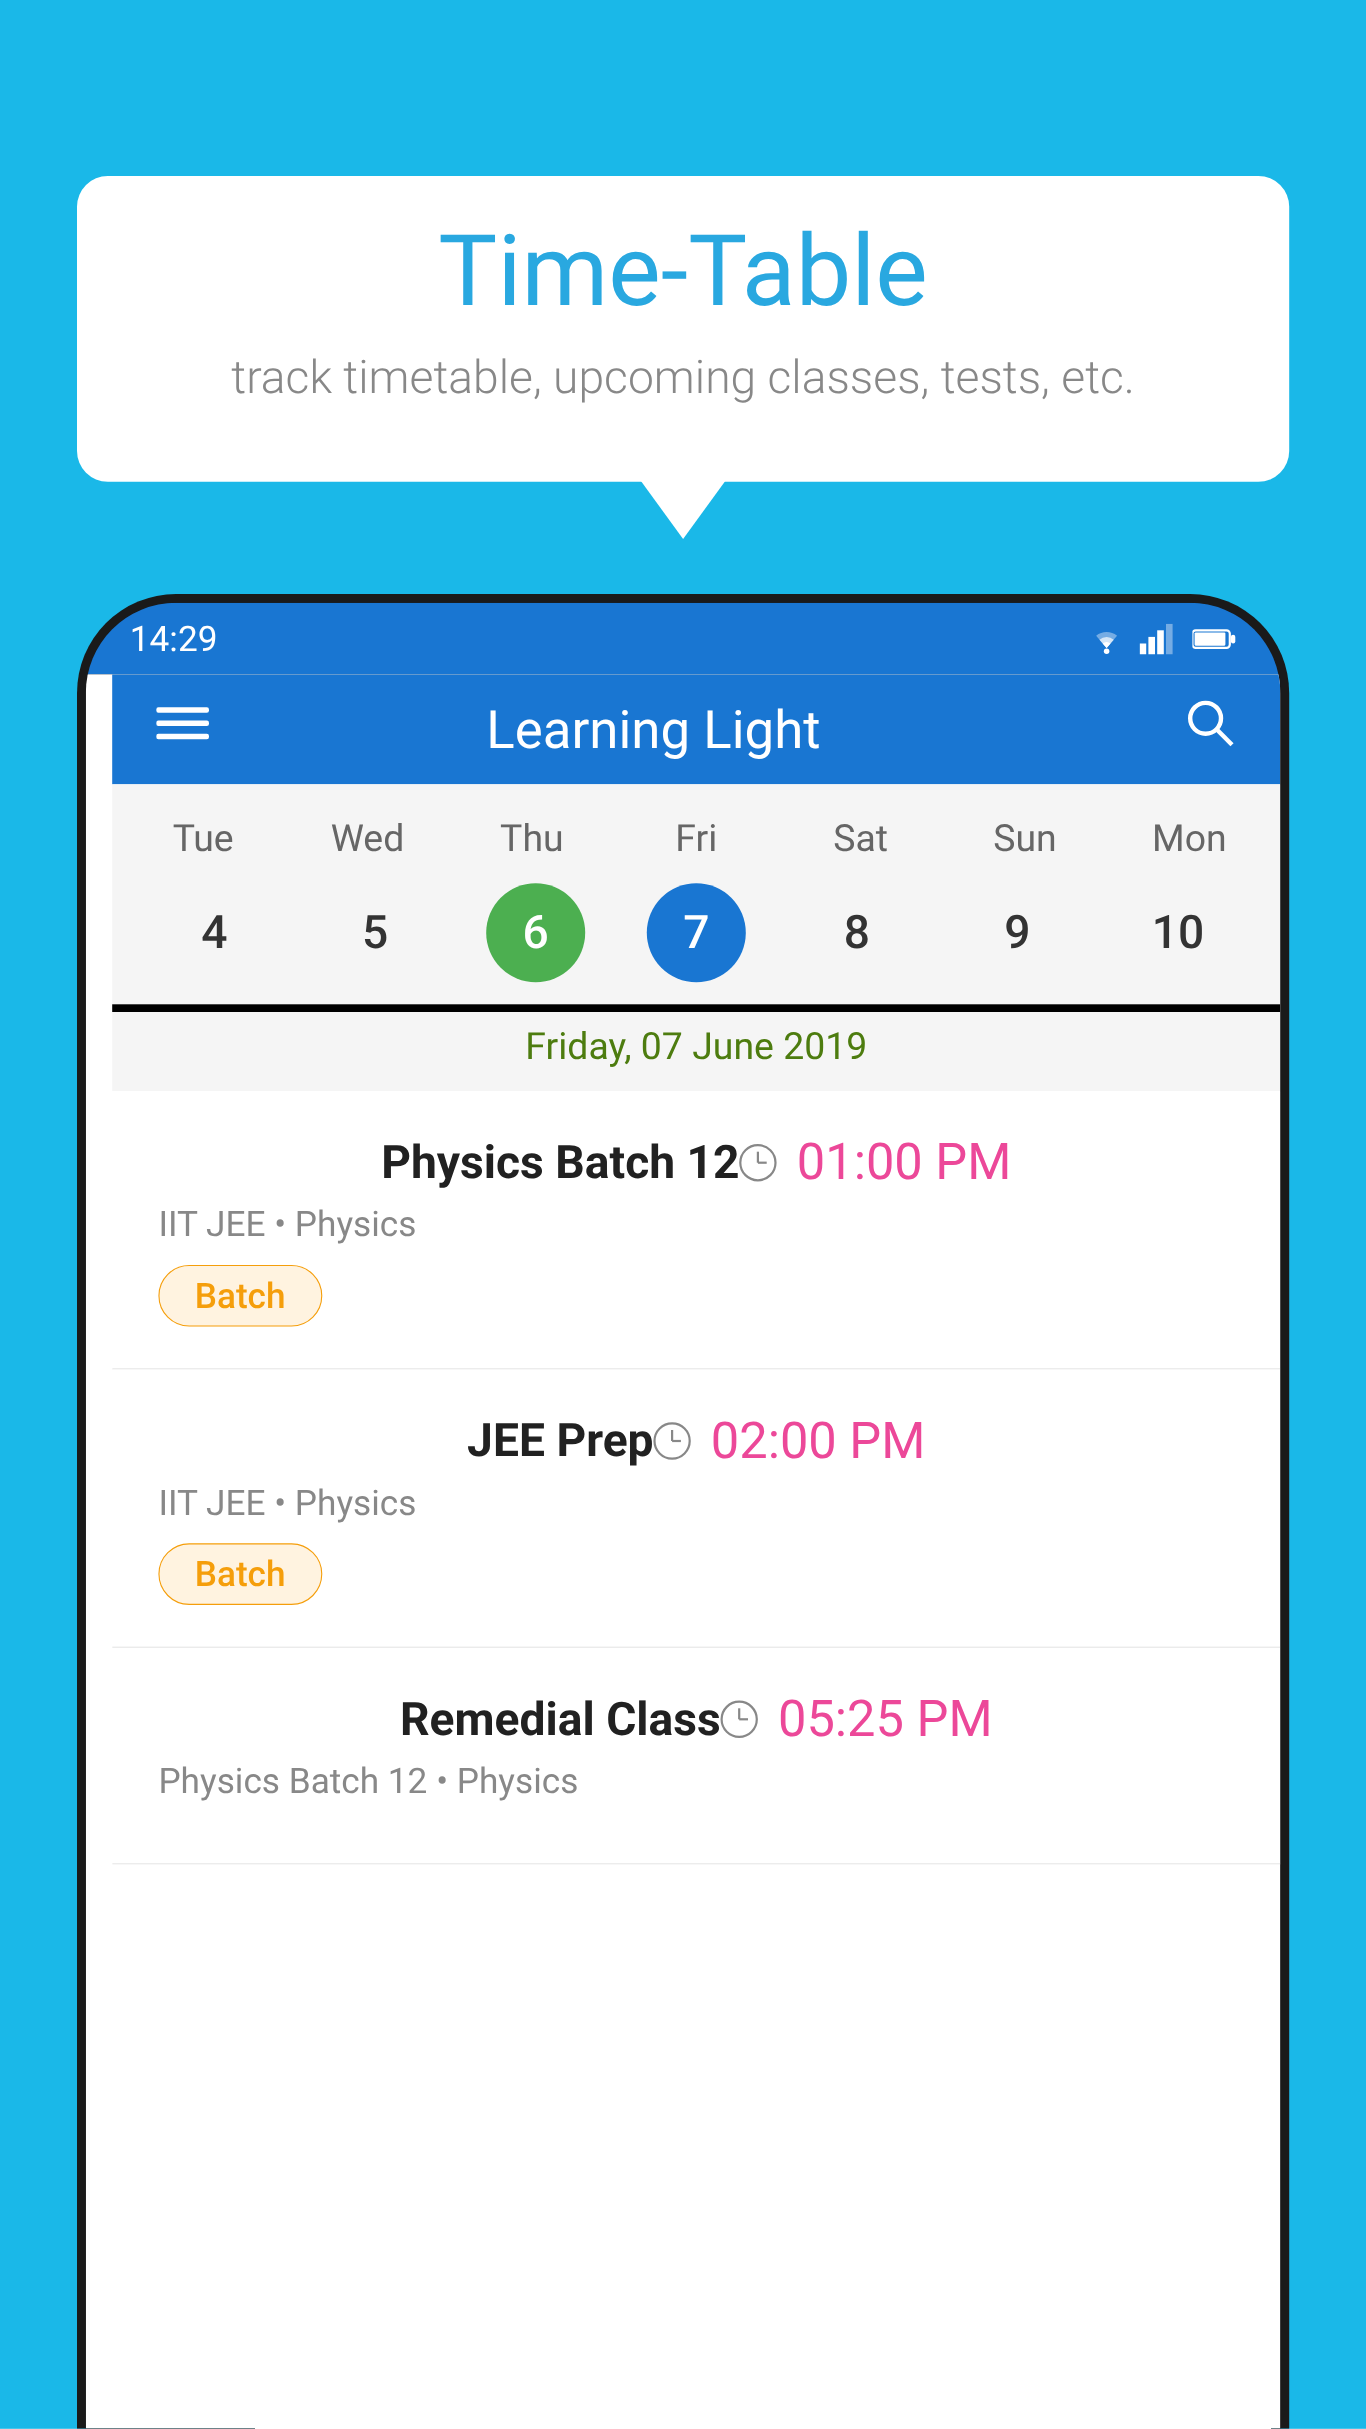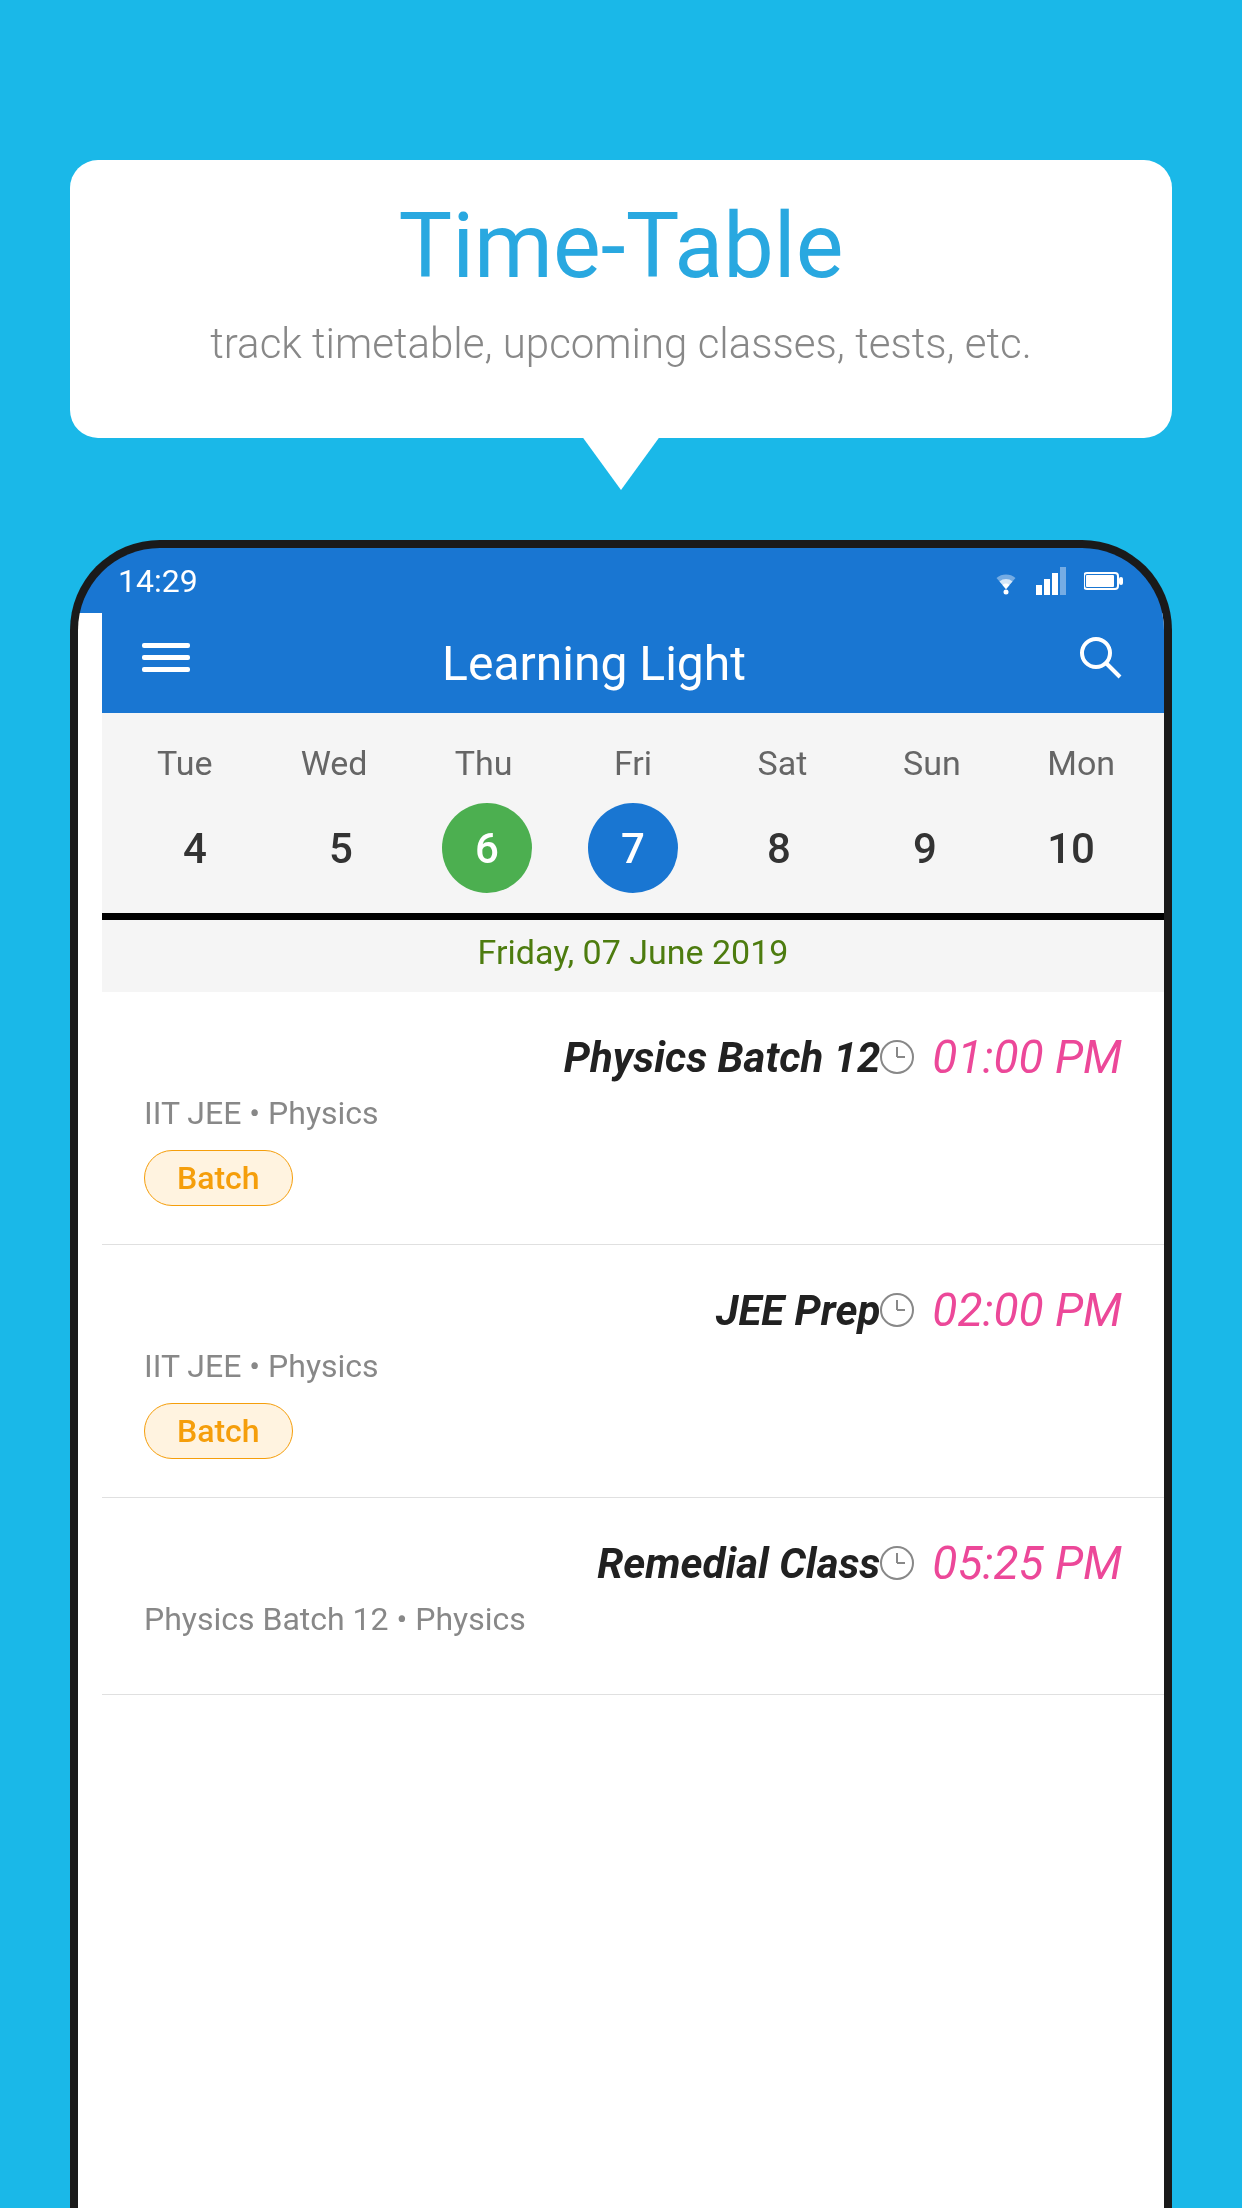--- a/index.html
+++ b/index.html
@@ -219,24 +219,23 @@
     }
 
     .class-item {
       padding: 38px 42px;
       border-bottom: 1px solid #e0e0e0;
       background: white;
     }
 
     .class-item-header {
       display: flex;
-      justify-content: flex-end;
+      justify-content: center;
       align-items: center;
       margin-bottom: 10px;
-      font-style: italic;
     }
 
     .class-name {
       font-size: 42px;
       font-weight: 700;
       color: #212121;
     }
 
     .class-time {
       font-size: 46px;

